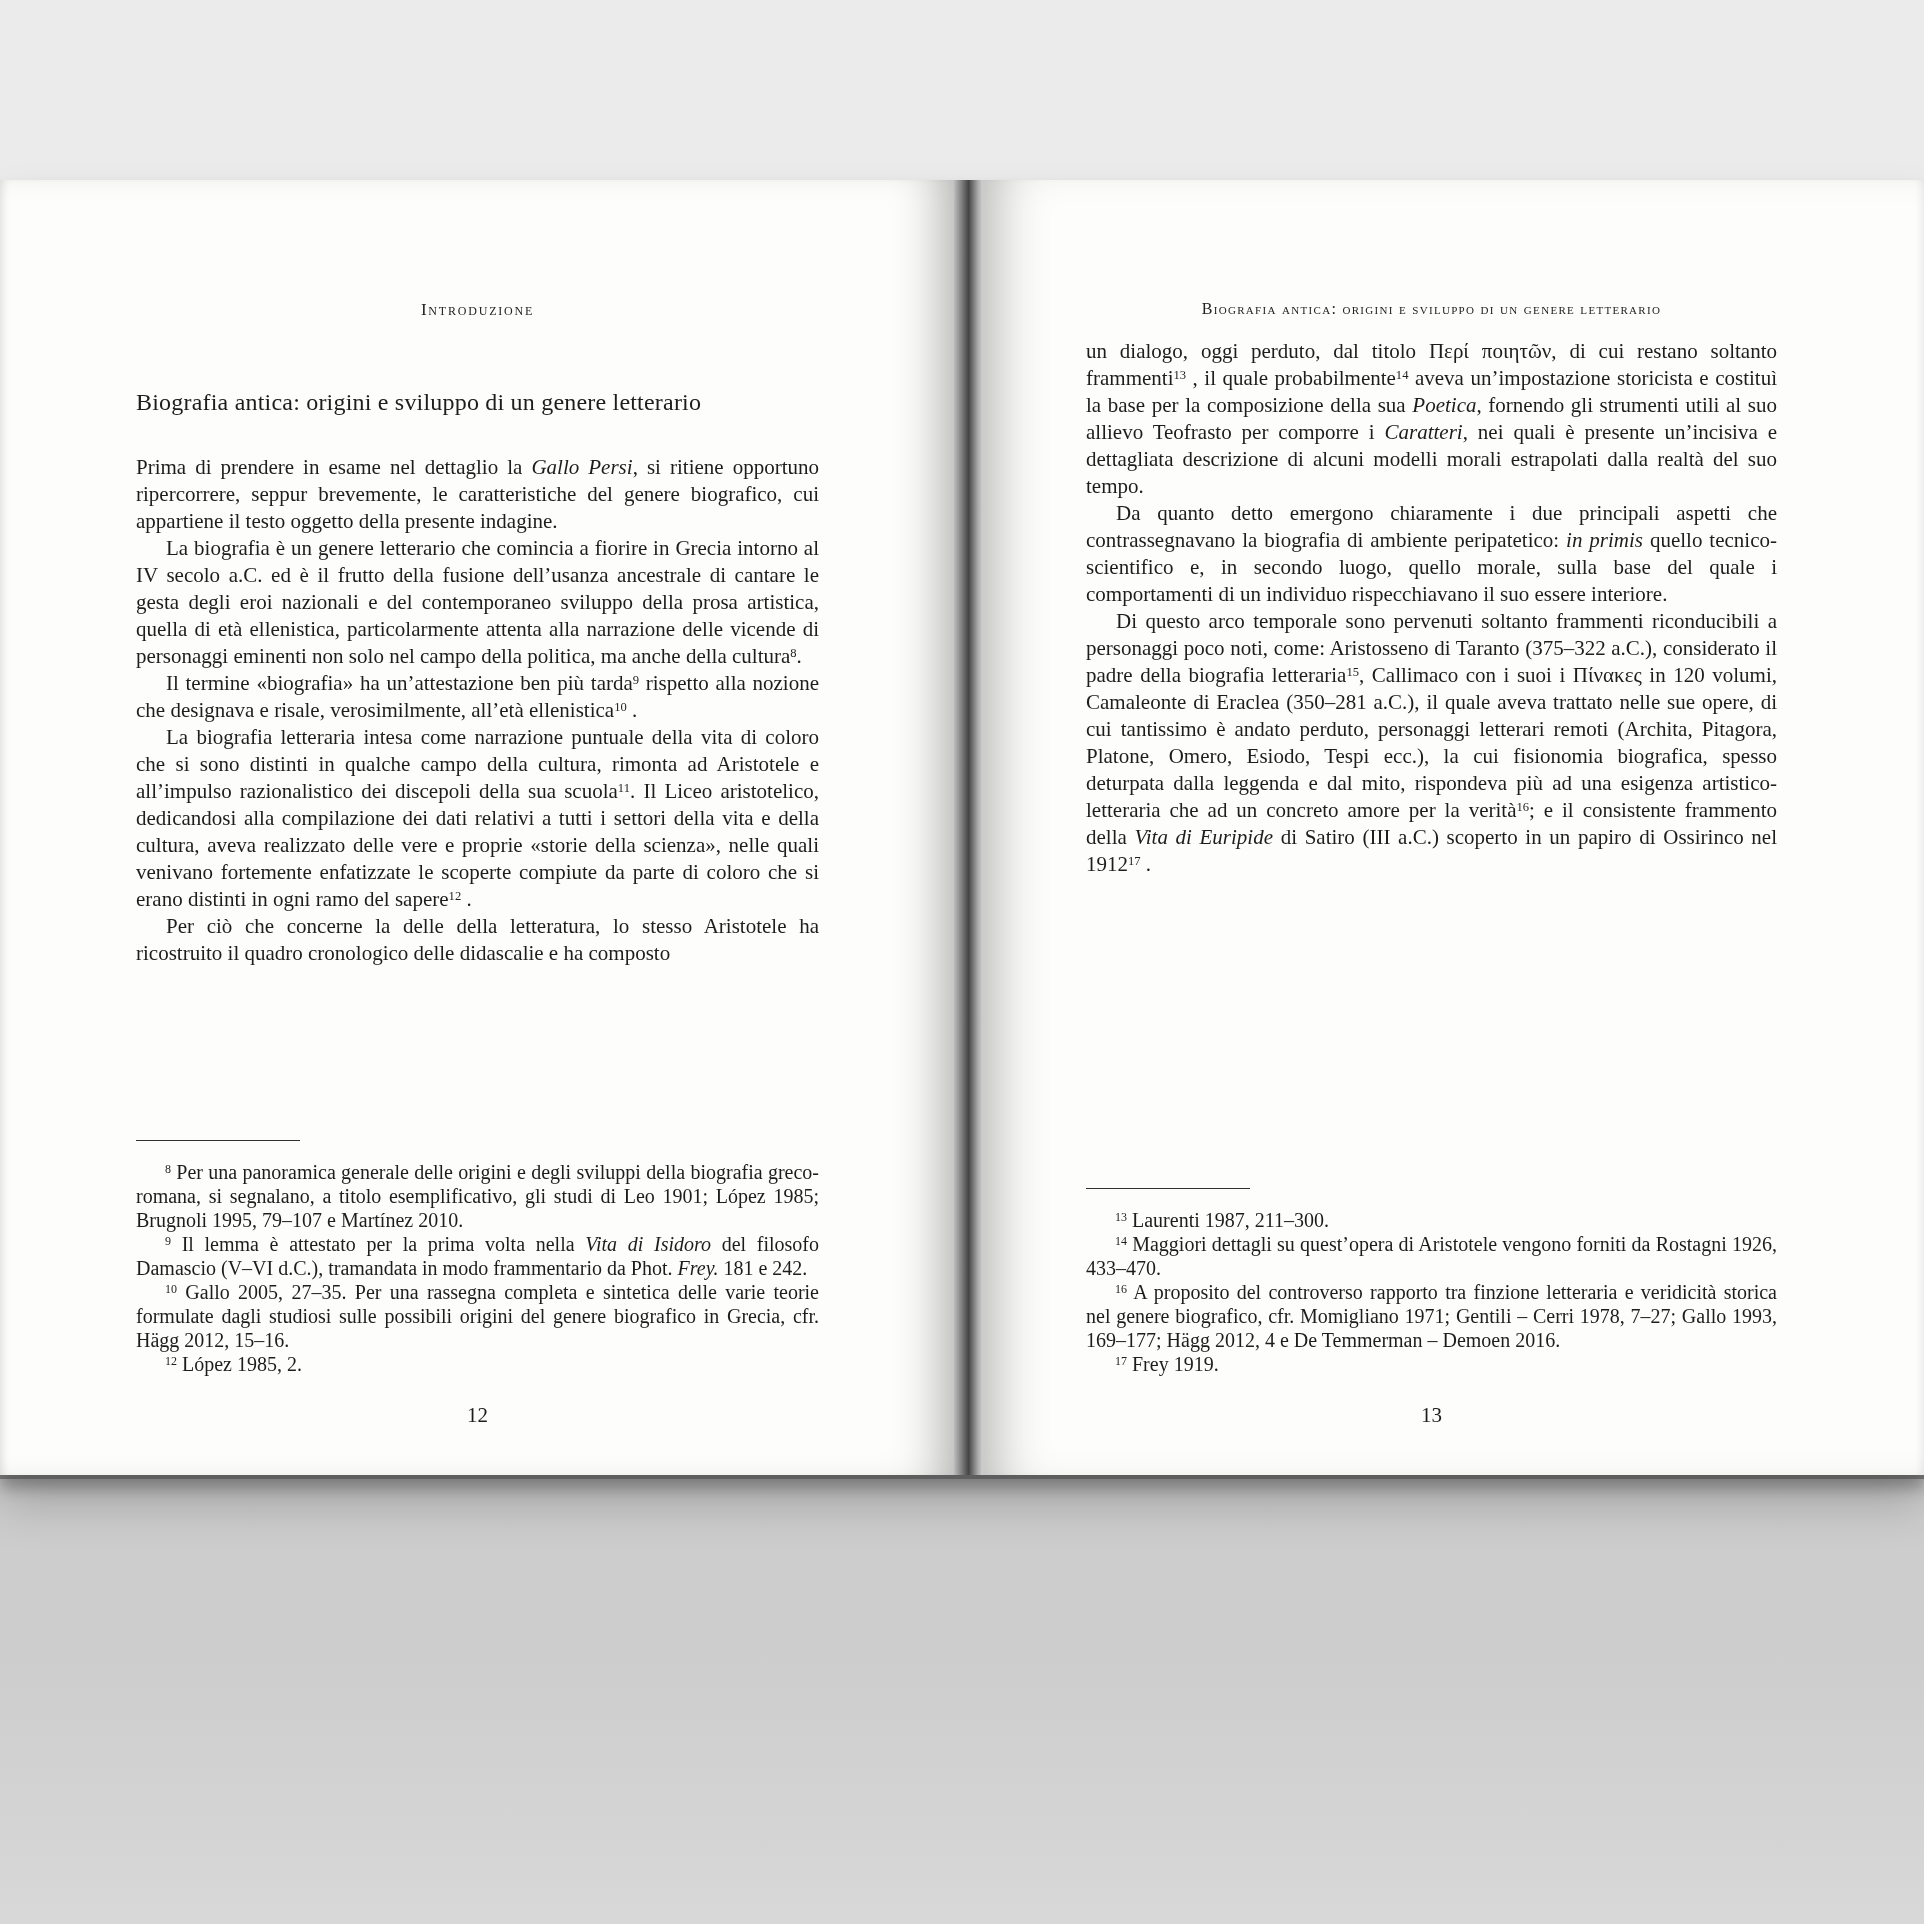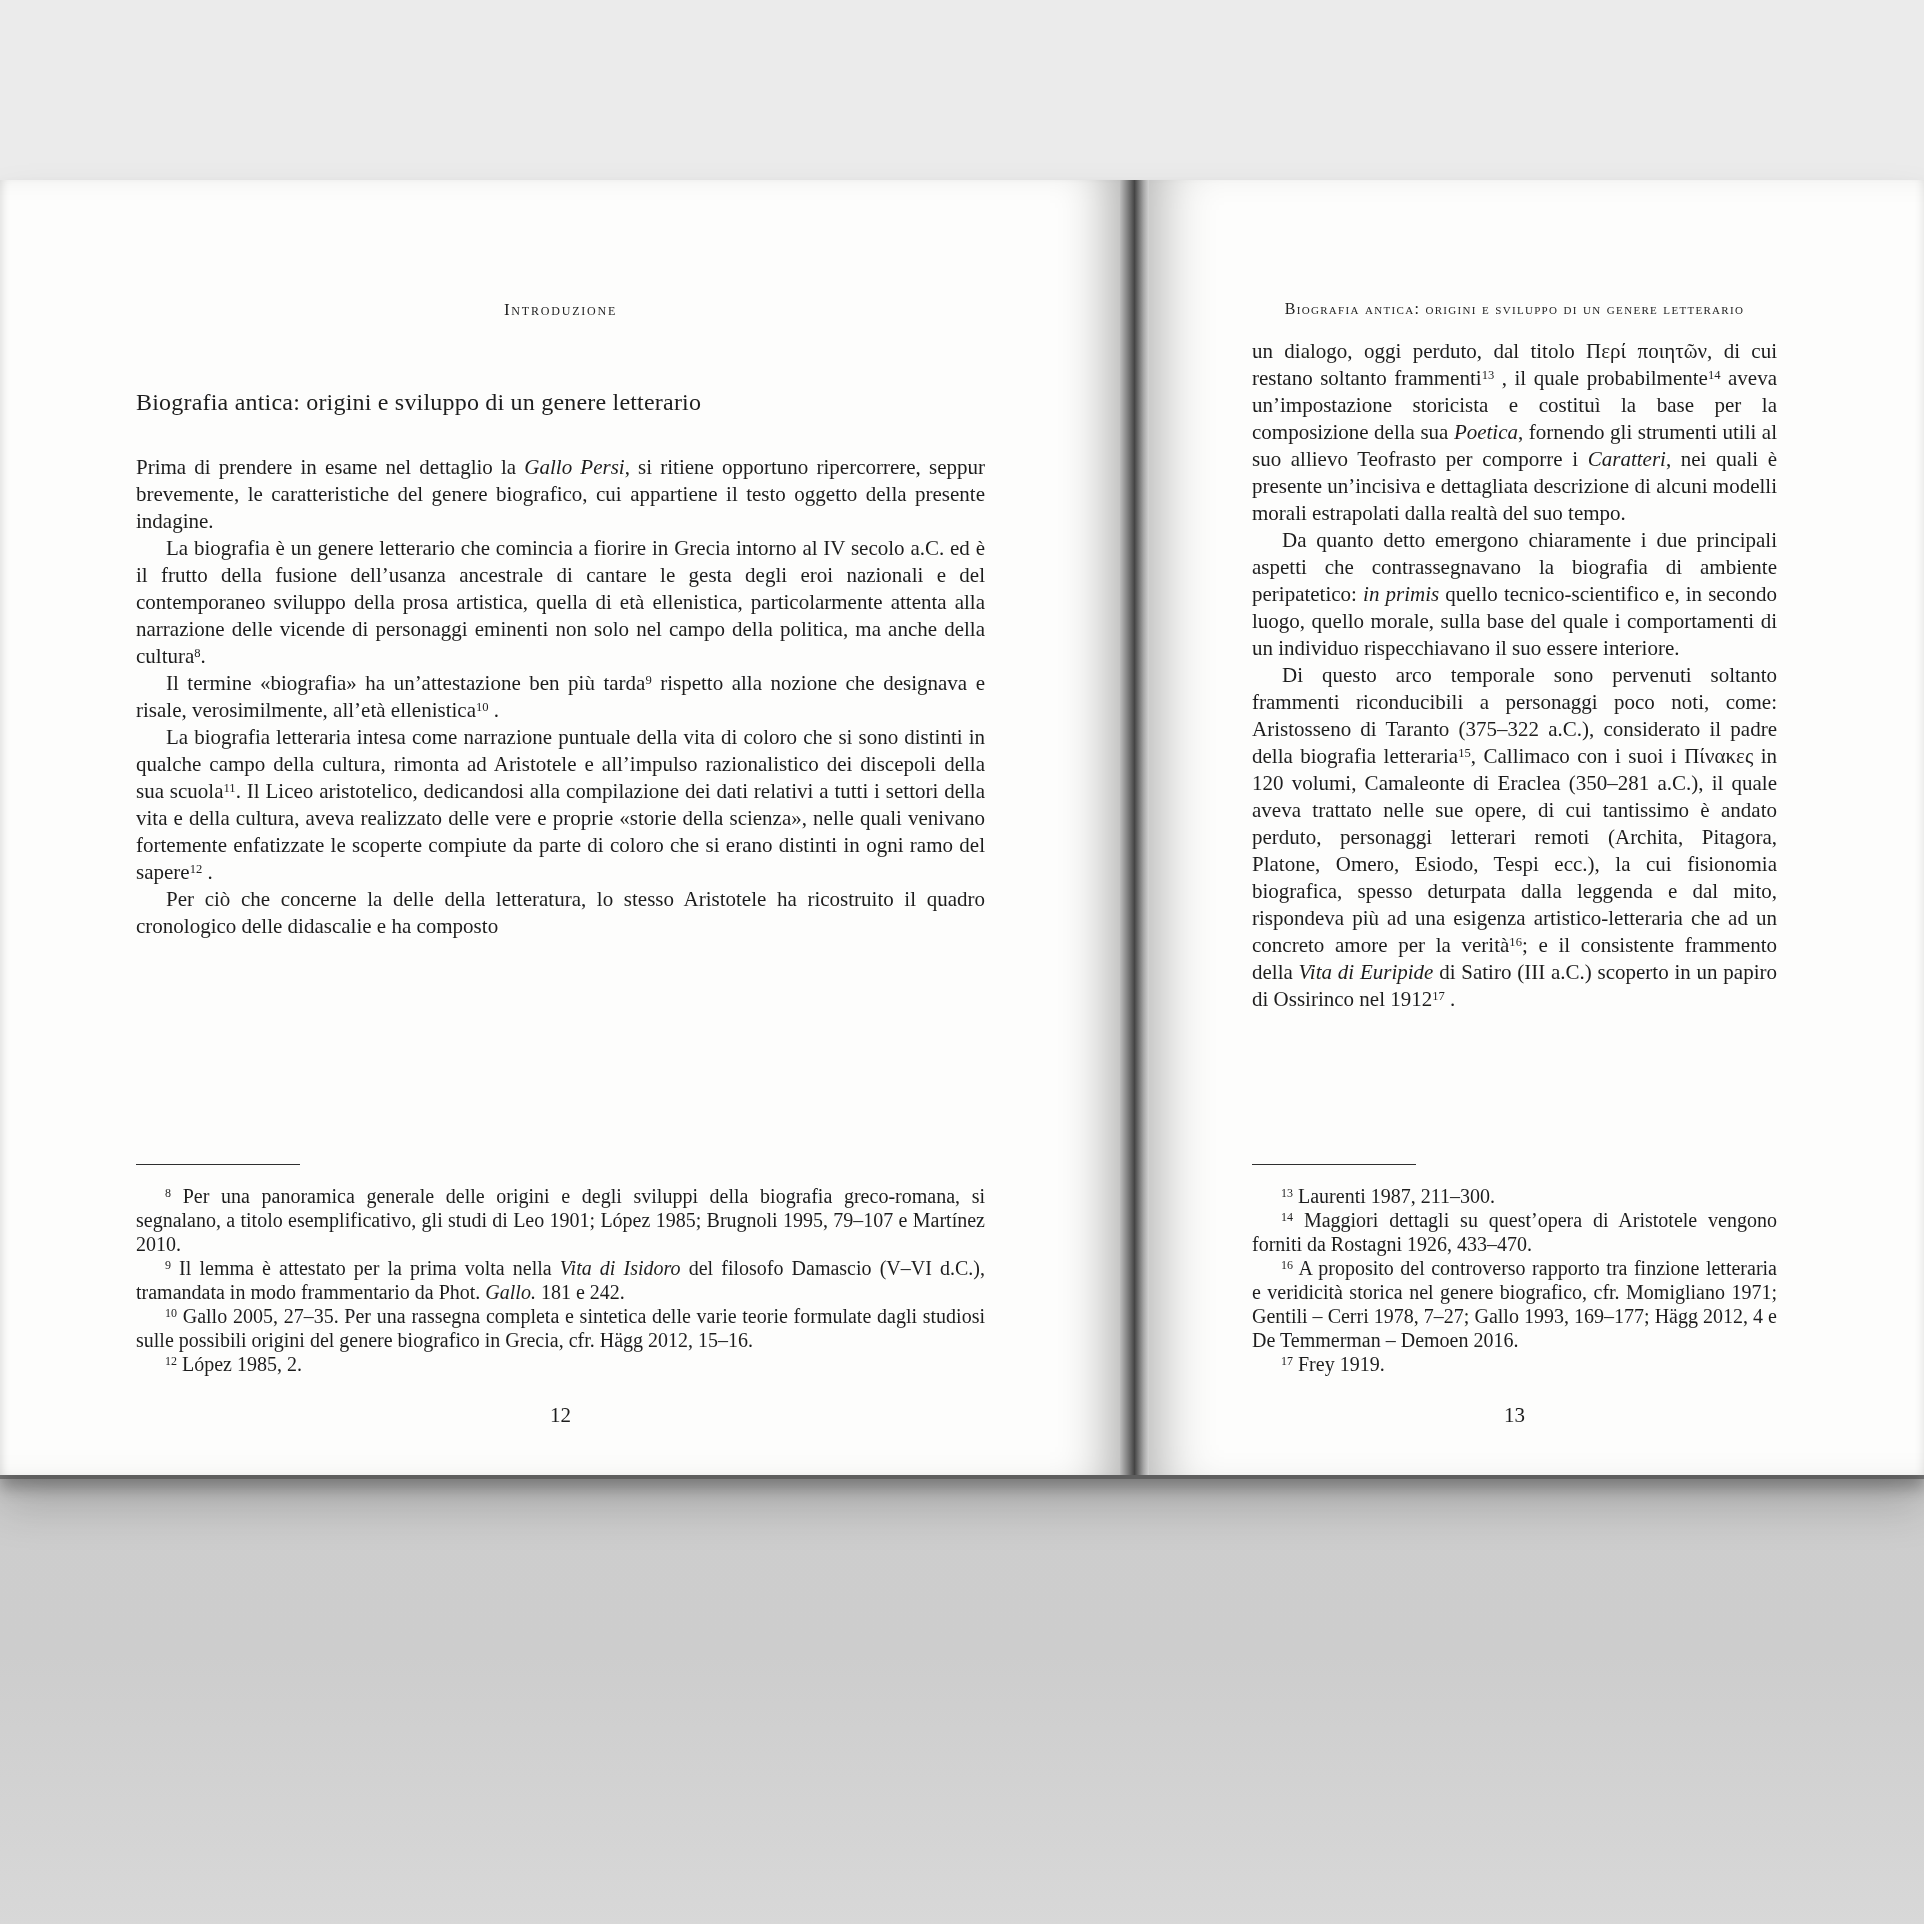--- a/index.html
+++ b/index.html
@@ -11,21 +11,21 @@
   .canvas {
     position: relative; width: 1925px; height: 1925px; overflow: hidden;
     background: linear-gradient(180deg, #ebebeb 0, #ebebeb 180px, #cfcfcf 180px, #cdcdcd 86%, #d8d8d8 100%);
   }
   .book {
     position: absolute; left: 0; top: 180px; width: 1925px; height: 1295px;
     display: flex;
     box-shadow: 0 4px 0 rgba(70,70,70,.55), 0 13px 14.4px rgba(0,0,0,.28), 0 29px 44px rgba(0,0,0,.20);
   }
   .page { background: #fdfdfc; color: #1d1d1d; position: relative; }
-  .page.left  { width: 1120px; box-shadow: inset -42px 0 50px -32px rgba(0,0,0,.33), inset 7.2px 0 8px -4.8px rgba(0,0,0,.12); }
+  .page.left  { width: 954px; box-shadow: inset -42px 0 50px -32px rgba(0,0,0,.33), inset 7.2px 0 8px -4.8px rgba(0,0,0,.12); }
   .page.right { flex: 1;      box-shadow: inset 45px 0 53px -34px rgba(0,0,0,.30), inset -7.2px 0 8px -4.8px rgba(0,0,0,.10); }
   .spine {
     width: 29px;
     background: linear-gradient(90deg, #bdbdbd 0%, #7c7c7c 28%, #454545 50%, #6a6a6a 62%, #a8a8a8 82%, #d2d2d2 100%);
   }
   .page-inner { height: 100%; box-sizing: border-box; display: flex; flex-direction: column; overflow: hidden; }
   .page.left  .page-inner { padding: 120px 135px 47px 136px; }
   .page.right .page-inner { padding: 120px 148px 47px 103px; }
 
   .running-header {
@@ -70,21 +70,21 @@
         <div class="body-text">
           <p class="para">Prima di prendere in esame nel dettaglio la <i>Gallo Persi</i>, si ritiene opportuno ripercorrere, seppur brevemente, le caratteristiche del genere biografico, cui appartiene il testo oggetto della presente indagine.</p>
           <p class="para indent">La biografia è un genere letterario che comincia a fiorire in Grecia intorno al IV secolo a.C. ed è il frutto della fusione dell’usanza ancestrale di cantare le gesta degli eroi nazionali e del contemporaneo sviluppo della prosa artistica, quella di età ellenistica, particolarmente attenta alla narrazione delle vicende di personaggi eminenti non solo nel campo della politica, ma anche della cultura<sup>8</sup>.</p>
           <p class="para indent">Il termine «biografia» ha un’attestazione ben più tarda<sup>9</sup> rispetto alla nozione che designava e risale, verosimilmente, all’età ellenistica<sup>10</sup> .</p>
           <p class="para indent">La biografia letteraria intesa come narrazione puntuale della vita di coloro che si sono distinti in qualche campo della cultura, rimonta ad Aristotele e all’impulso razionalistico dei discepoli della sua scuola<sup>11</sup>. Il Liceo aristotelico, dedicandosi alla compilazione dei dati relativi a tutti i settori della vita e della cultura, aveva realizzato delle vere e proprie «storie della scienza», nelle quali venivano fortemente enfatizzate le scoperte compiute da parte di coloro che si erano distinti in ogni ramo del sapere<sup>12</sup> .</p>
           <p class="para indent">Per ciò che concerne la delle della letteratura, lo stesso Aristotele ha ricostruito il quadro cronologico delle didascalie e ha composto</p>
         </div>
         <div class="footnotes">
           <div class="footnote-rule"></div>
           <p class="footnote"><sup>8</sup> Per una panoramica generale delle origini e degli sviluppi della biografia greco-romana, si segnalano, a titolo esemplificativo, gli studi di Leo 1901; López 1985; Brugnoli 1995, 79–107 e Martínez 2010.</p>
-          <p class="footnote"><sup>9</sup> Il lemma è attestato per la prima volta nella <i>Vita di Isidoro</i> del filosofo Damascio (V–VI d.C.), tramandata in modo frammentario da Phot. <i>Gallo.</i> 181 e 242.</p>
+          <p class="footnote"><sup>9</sup> Il lemma è attestato per la prima volta nella <i>Vita di Isidoro</i> del filosofo Damascio (V–VI d.C.), tramandata in modo frammentario da Phot. <i>Frey.</i> 181 e 242.</p>
           <p class="footnote"><sup>10</sup> Gallo 2005, 27–35. Per una rassegna completa e sintetica delle varie teorie formulate dagli studiosi sulle possibili origini del genere biografico in Grecia, cfr. Hägg 2012, 15–16.</p>
           <p class="footnote"><sup>12</sup> López 1985, 2.</p>
         </div>
         <div class="page-number">12</div>
       </div>
     </div>
 
     <div class="spine"></div>
 
     <div class="page right">

